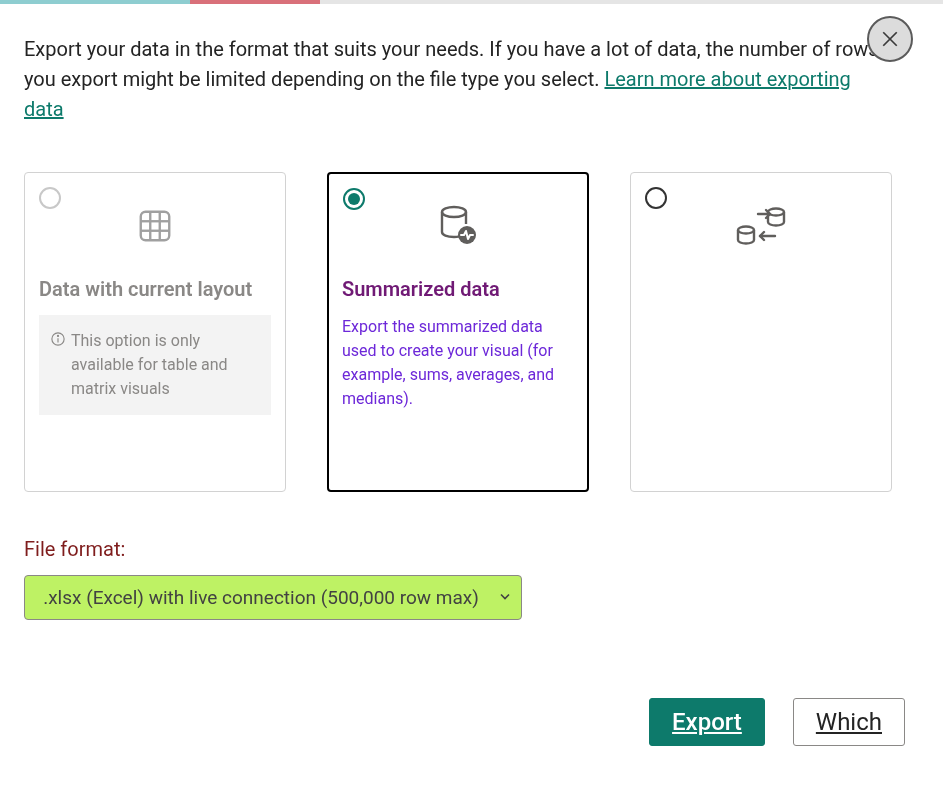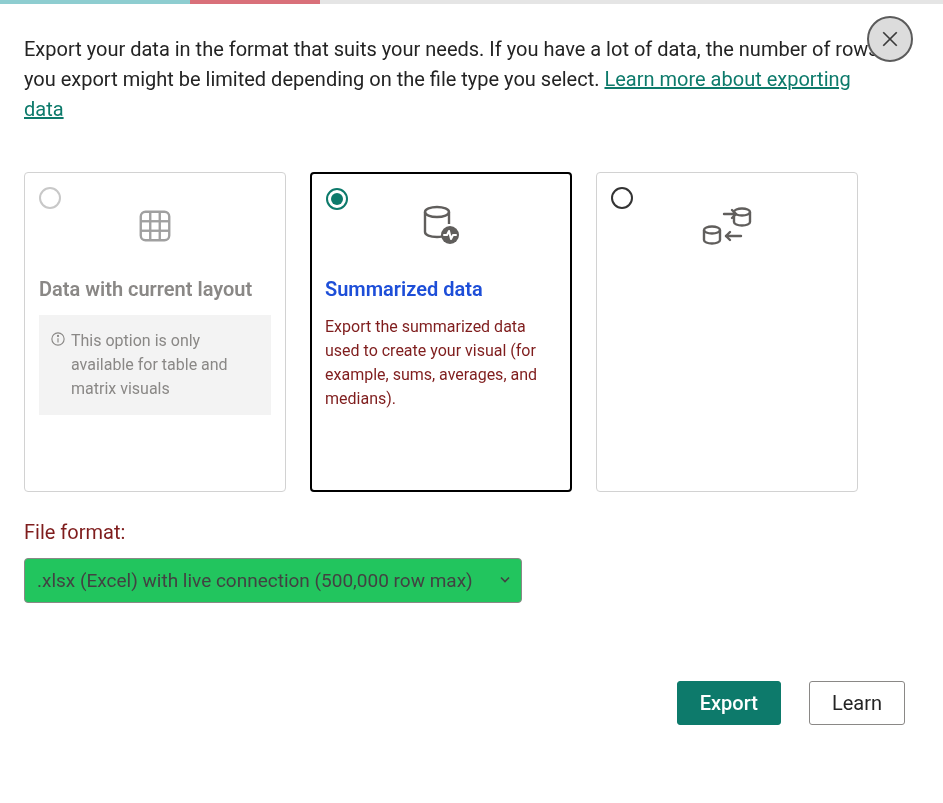--- a/index.html
+++ b/index.html
@@ -48,22 +48,22 @@
       color: #242424;
       margin-bottom: 48px;
       max-width: 860px;
     }
     .intro a {
       color: #0d7a6b;
       text-decoration: underline;
     }
     .cards {
       display: flex;
-      gap: 24px;
-      margin-bottom: 28px;
+      gap: 41px;
+      margin-bottom: 45px;
     }
     .card {
       width: 262px;
       min-height: 320px;
       border: 1px solid #d2d2d2;
       border-radius: 4px;
       padding: 16px 14px 18px 14px;
       position: relative;
       cursor: pointer;
     }
@@ -108,29 +108,29 @@
       justify-content: center;
       margin-top: 8px;
       margin-bottom: 22px;
     }
     .card-icon svg { color: #605e5c; }
     .card.disabled .card-icon svg { color: #a0a0a0; }
     .card h3 {
       font-size: 20px;
       font-weight: 600;
       margin-bottom: 14px;
-      color: #1d4ed8;
+      color: #701a75;
     }
     .card.disabled h3 {
       color: #8a8886;
     }
     .card p.desc {
       font-size: 16px;
       line-height: 1.5;
-      color: #7f1d1d;
+      color: #6d28d9;
     }
     .info-box {
       background: #f3f3f3;
       padding: 14px 12px 14px 12px;
       font-size: 16px;
       line-height: 1.5;
       color: #8a8886;
       display: flex;
       gap: 4px;
     }
@@ -151,48 +151,49 @@
       position: relative;
       width: 498px;
     }
     .select {
       width: 100%;
       border: 1px solid #8a8886;
       border-radius: 4px;
       padding: 10px 36px 10px 12px;
       font-size: 19px;
       color: #424242;
-      background: #22c55e;
+      background: #bef264;
       cursor: pointer;
       font-family: inherit;
-      text-align: left;
+      text-align: center;
     }
     .select-chevron {
       position: absolute;
       right: 10px;
       top: 50%;
       transform: translateY(-50%);
       pointer-events: none;
     }
     .actions {
       display: flex;
       justify-content: flex-end;
       gap: 28px;
       margin-top: 78px;
       padding-right: 14px;
     }
     .btn {
-      font-size: 20px;
+      font-size: 24px;
       padding: 9px 22px;
       border-radius: 3px;
       border: 1px solid #8a8886;
       background: #fff;
       color: #242424;
       cursor: pointer;
       font-family: inherit;
+      text-decoration: underline;
     }
     .btn.primary {
       background: #0d7a6b;
       border-color: #0d7a6b;
       color: #fff;
       font-weight: 500;
     }
   </style>
 </head>
 <body>
@@ -291,16 +292,16 @@
       <span class="select-chevron">
         <svg width="14" height="14" viewBox="0 0 14 14" fill="none" stroke="#424242" stroke-width="1.6">
           <path d="M3 5 L7 9 L11 5"></path>
         </svg>
       </span>
     </div>
   </div>
 
   <div class="actions">
     <button class="btn primary">Export</button>
-    <button class="btn">Learn</button>
+    <button class="btn">Which</button>
   </div>
 
 </div>
 
 </body></html>

